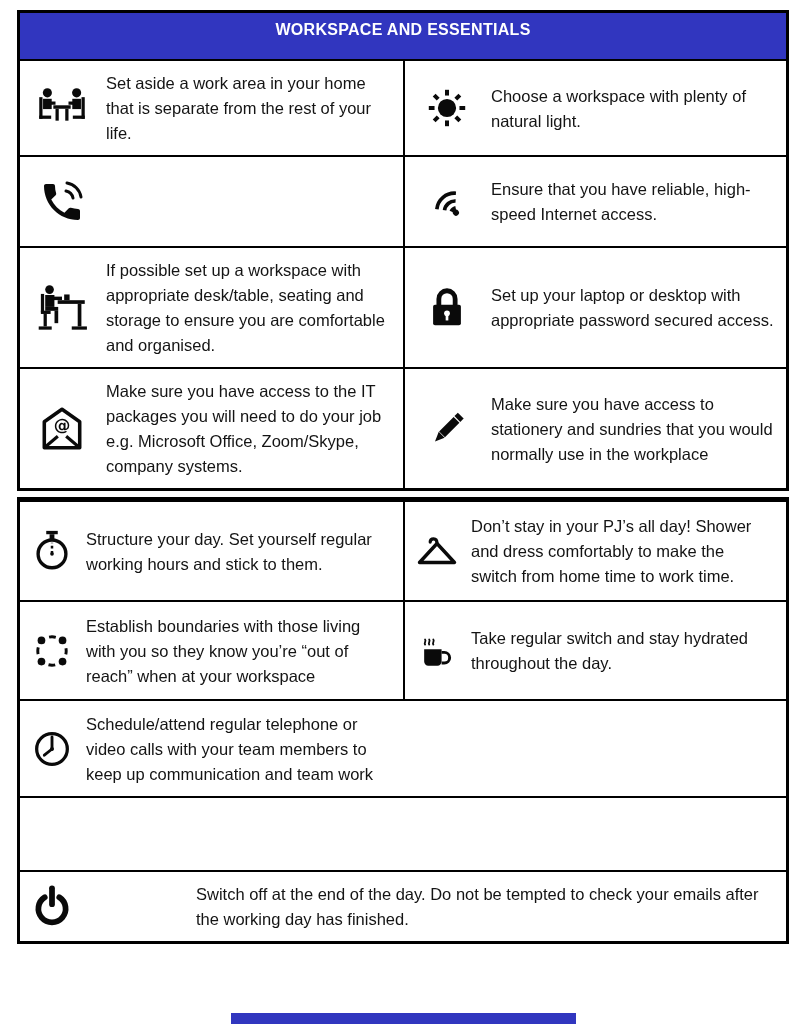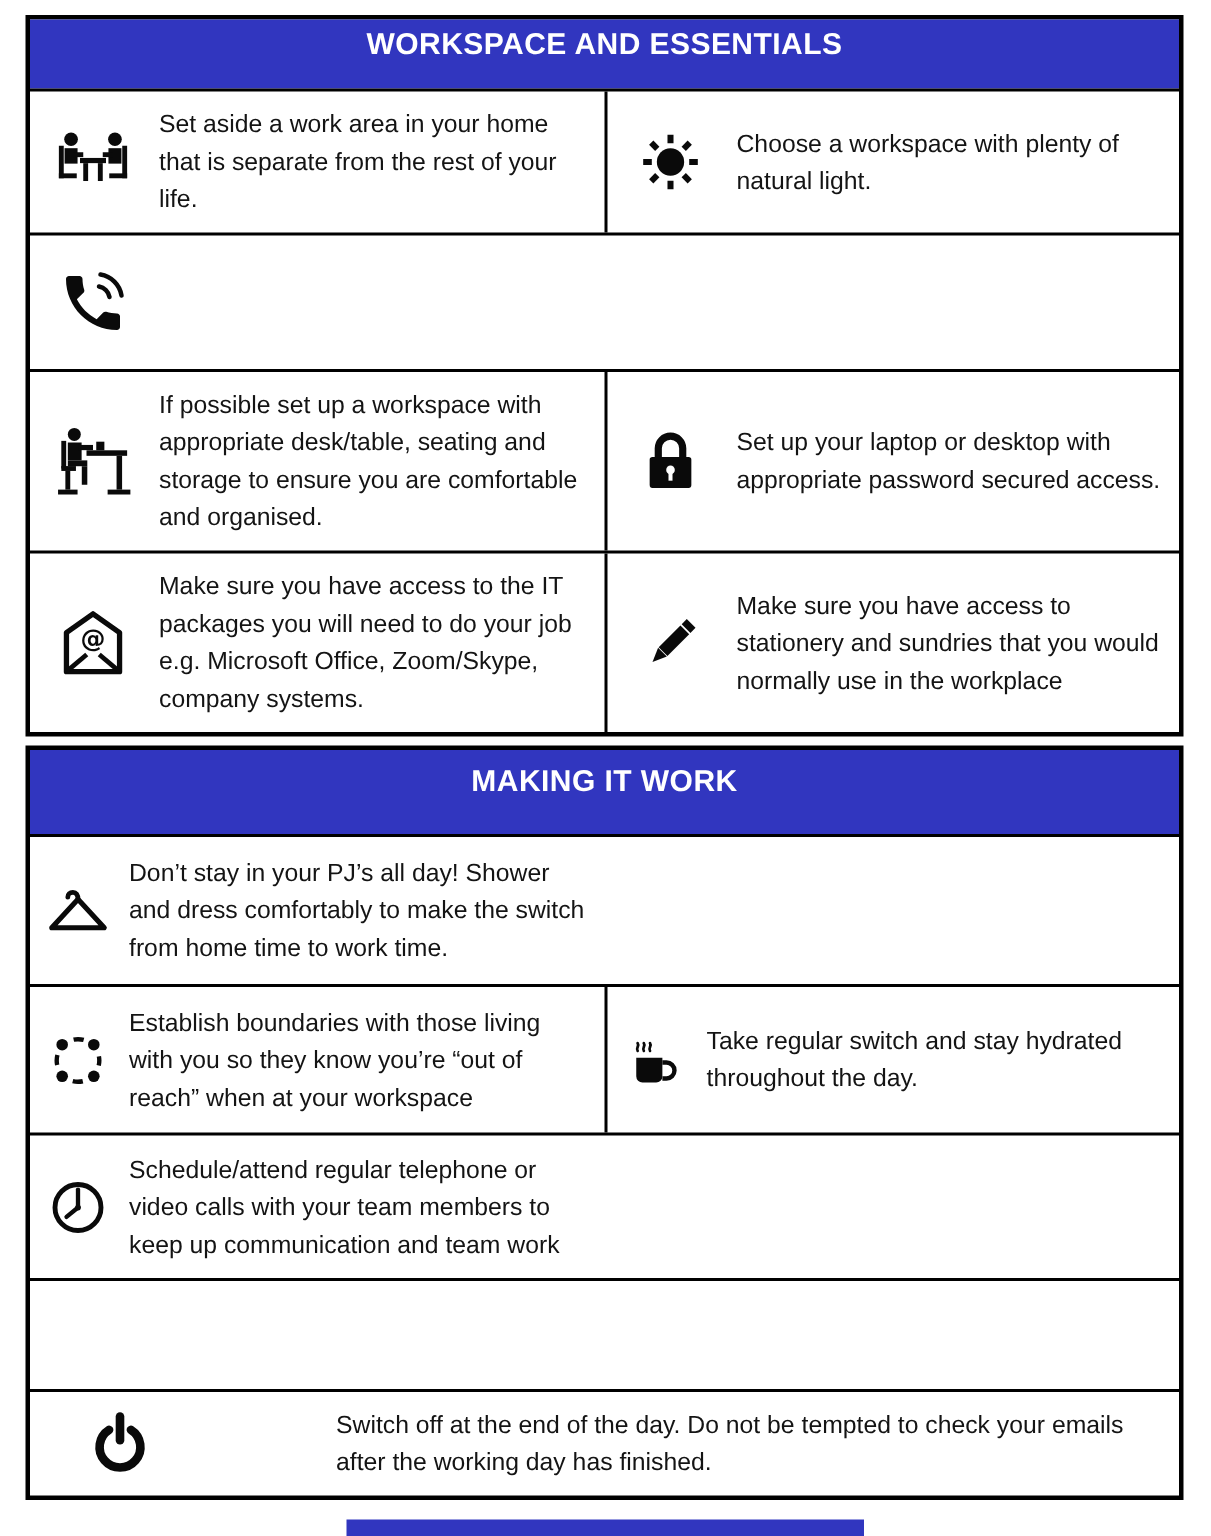--- a/index.html
+++ b/index.html
@@ -7,33 +7,33 @@
   html,body { margin:0; padding:0; }
   body {
     width:807px; height:1024px; position:relative; background:#fff;
     font-family:"Liberation Sans", sans-serif; color:#141414;
     overflow:hidden;
   }
   .tbl { position:absolute; left:17px; width:772px; border:3px solid var(--border); background:#fff; }
   #t1 { top:10px; }
   #t2 { top:497px; }
   .hdr {
-    background:var(--blue); color:#fff; font-weight:bold; font-size:20px;
+    background:var(--blue); color:#fff; font-weight:bold; font-size:16px;
     display:flex; justify-content:center; align-items:center;
     letter-spacing:.3px;
   }
   #t1 .hdr { height:46px; padding-bottom:12px; }
   #t2 .hdr { height:56px; padding-bottom:14px; }
   .row { display:flex; border-top:2px solid var(--border); }
   .cell { width:50%; display:flex; align-items:center; }
   .cell + .cell { border-left:2px solid var(--border); }
   .icon-box { flex:0 0 84px; display:flex; justify-content:center; align-items:center; }
   #t2 .icon-box { flex-basis:64px; }
   .txt { flex:1; padding:10px 12px 9px 2px; font-size:16.5px; line-height:25px; }
-  .row.full .cell { width:100%;padding-left:28px; }
+  .row.full .cell { width:100%; }
   .row.full .icon-box { flex-basis:100px; }
   .row.full .txt { padding-left:112px; padding-right:20px; }
   svg .st { fill:none; stroke:var(--ink); }
   .footer-bar { position:absolute; left:231px; top:1013px; width:345px; height:11px; background:var(--blue); }
 </style>
 </head>
 <body>
 
 <div class="tbl" id="t1">
   <div class="hdr">WORKSPACE AND ESSENTIALS</div>
@@ -86,20 +86,35 @@
           <g transform="scale(2)">
               <path d="M6.62 10.79c1.44 2.83 3.76 5.14 6.59 6.59l2.2-2.21c.27-.27.67-.36 1.02-.24 1.12.37 2.33.57 3.57.57.55 0 1 .45 1 1V20c0 .55-.45 1-1 1-9.39 0-17-7.61-17-17 0-.55.45-1 1-1h3.5c.55 0 1 .45 1 1 0 1.25.2 2.45.57 3.57.11.35.03.74-.25 1.02l-2.2 2.2z"></path>
             </g>
           <g class="st" stroke-width="3" stroke-linecap="round">
             <path d="M28 13a9 9 0 0 1 7 7"></path>
               <path d="M29 5a17 17 0 0 1 14 14"></path>
           </g>
         </svg>
       </div>
     </div>
+    <div class="cell">
+      <div class="icon-box">
+        <svg width="46" height="46" viewBox="0 0 48 48" fill="#0a0a0a">
+          <g transform="rotate(-40 24 24)">
+            <g class="st" stroke-width="3.8">
+              <path d="M11 23a18.5 18.5 0 0 1 26 0"></path>
+                <path d="M16.5 29a11 11 0 0 1 15 0"></path>
+                <path d="M21 34.5a6.5 6.5 0 0 1 6 0"></path>
+            </g>
+            <circle cx="24" cy="38.5" r="3.2"></circle>
+          </g>
+        </svg>
+      </div>
+      <div class="txt">Ensure that you have reliable, high-speed Internet access.</div>
+    </div>
   </div>
 
   <div class="row" style="min-height:110px">
     <div class="cell">
       <div class="icon-box">
         <svg width="52" height="52" viewBox="0 0 48 48" fill="#0a0a0a">
           <circle cx="12.5" cy="7" r="4"></circle>
             <path d="M8.5 12h8.5v11H8.5z"></path>
           <path d="M8.5 23h12v3.6H8.5z"></path>
             <rect x="17.1" y="26.6" width="3.4" height="11.4"></rect>
@@ -152,23 +167,34 @@
             <path d="M20 32.2h8.6L24.3 42z"></path>
           </g>
         </svg>
       </div>
       <div class="txt">Make sure you have access to stationery and sundries that you would normally use in the workplace</div>
     </div>
   </div>
 </div>
 
 <div class="tbl" id="t2">
-  <div class="hdr">MAKING IT WORK</div>
 
   <div class="row" style="min-height:100px">
+    <div class="cell">
+      <div class="icon-box">
+        <svg width="46" height="46" viewBox="0 0 48 48" fill="#0a0a0a">
+          <rect x="18" y="3" width="12" height="3.5"></rect>
+            <rect x="21.5" y="6.5" width="5" height="5"></rect>
+          <circle class="st" stroke-width="3.5" cx="24" cy="27" r="14.5"></circle>
+          <line class="st" stroke-width="2.6" stroke-dasharray="3 2.6" x1="24" y1="27" x2="24" y2="15.5"></line>
+          <circle cx="24" cy="27" r="1.9"></circle>
+        </svg>
+      </div>
+      <div class="txt">Structure your day. Set yourself regular working hours and stick to them.</div>
+    </div>
     <div class="cell">
       <div class="icon-box">
         <svg width="48" height="48" viewBox="0 0 48 48" fill="#0a0a0a">
           <path class="st" stroke-width="3.2" stroke-linecap="round" d="M24 16.5c0-2.8-1.2-4.6-3.4-4.6-2.1 0-3.4 1.4-3.4 3.2"></path>
           <path class="st" stroke-width="3.4" stroke-linejoin="round" d="M24 16.5L41.5 35.5H6.5z"></path>
         </svg>
       </div>
       <div class="txt">Don’t stay in your PJ’s all day! Shower and dress comfortably to make the switch from home time to work time.</div>
     </div>
   </div>

